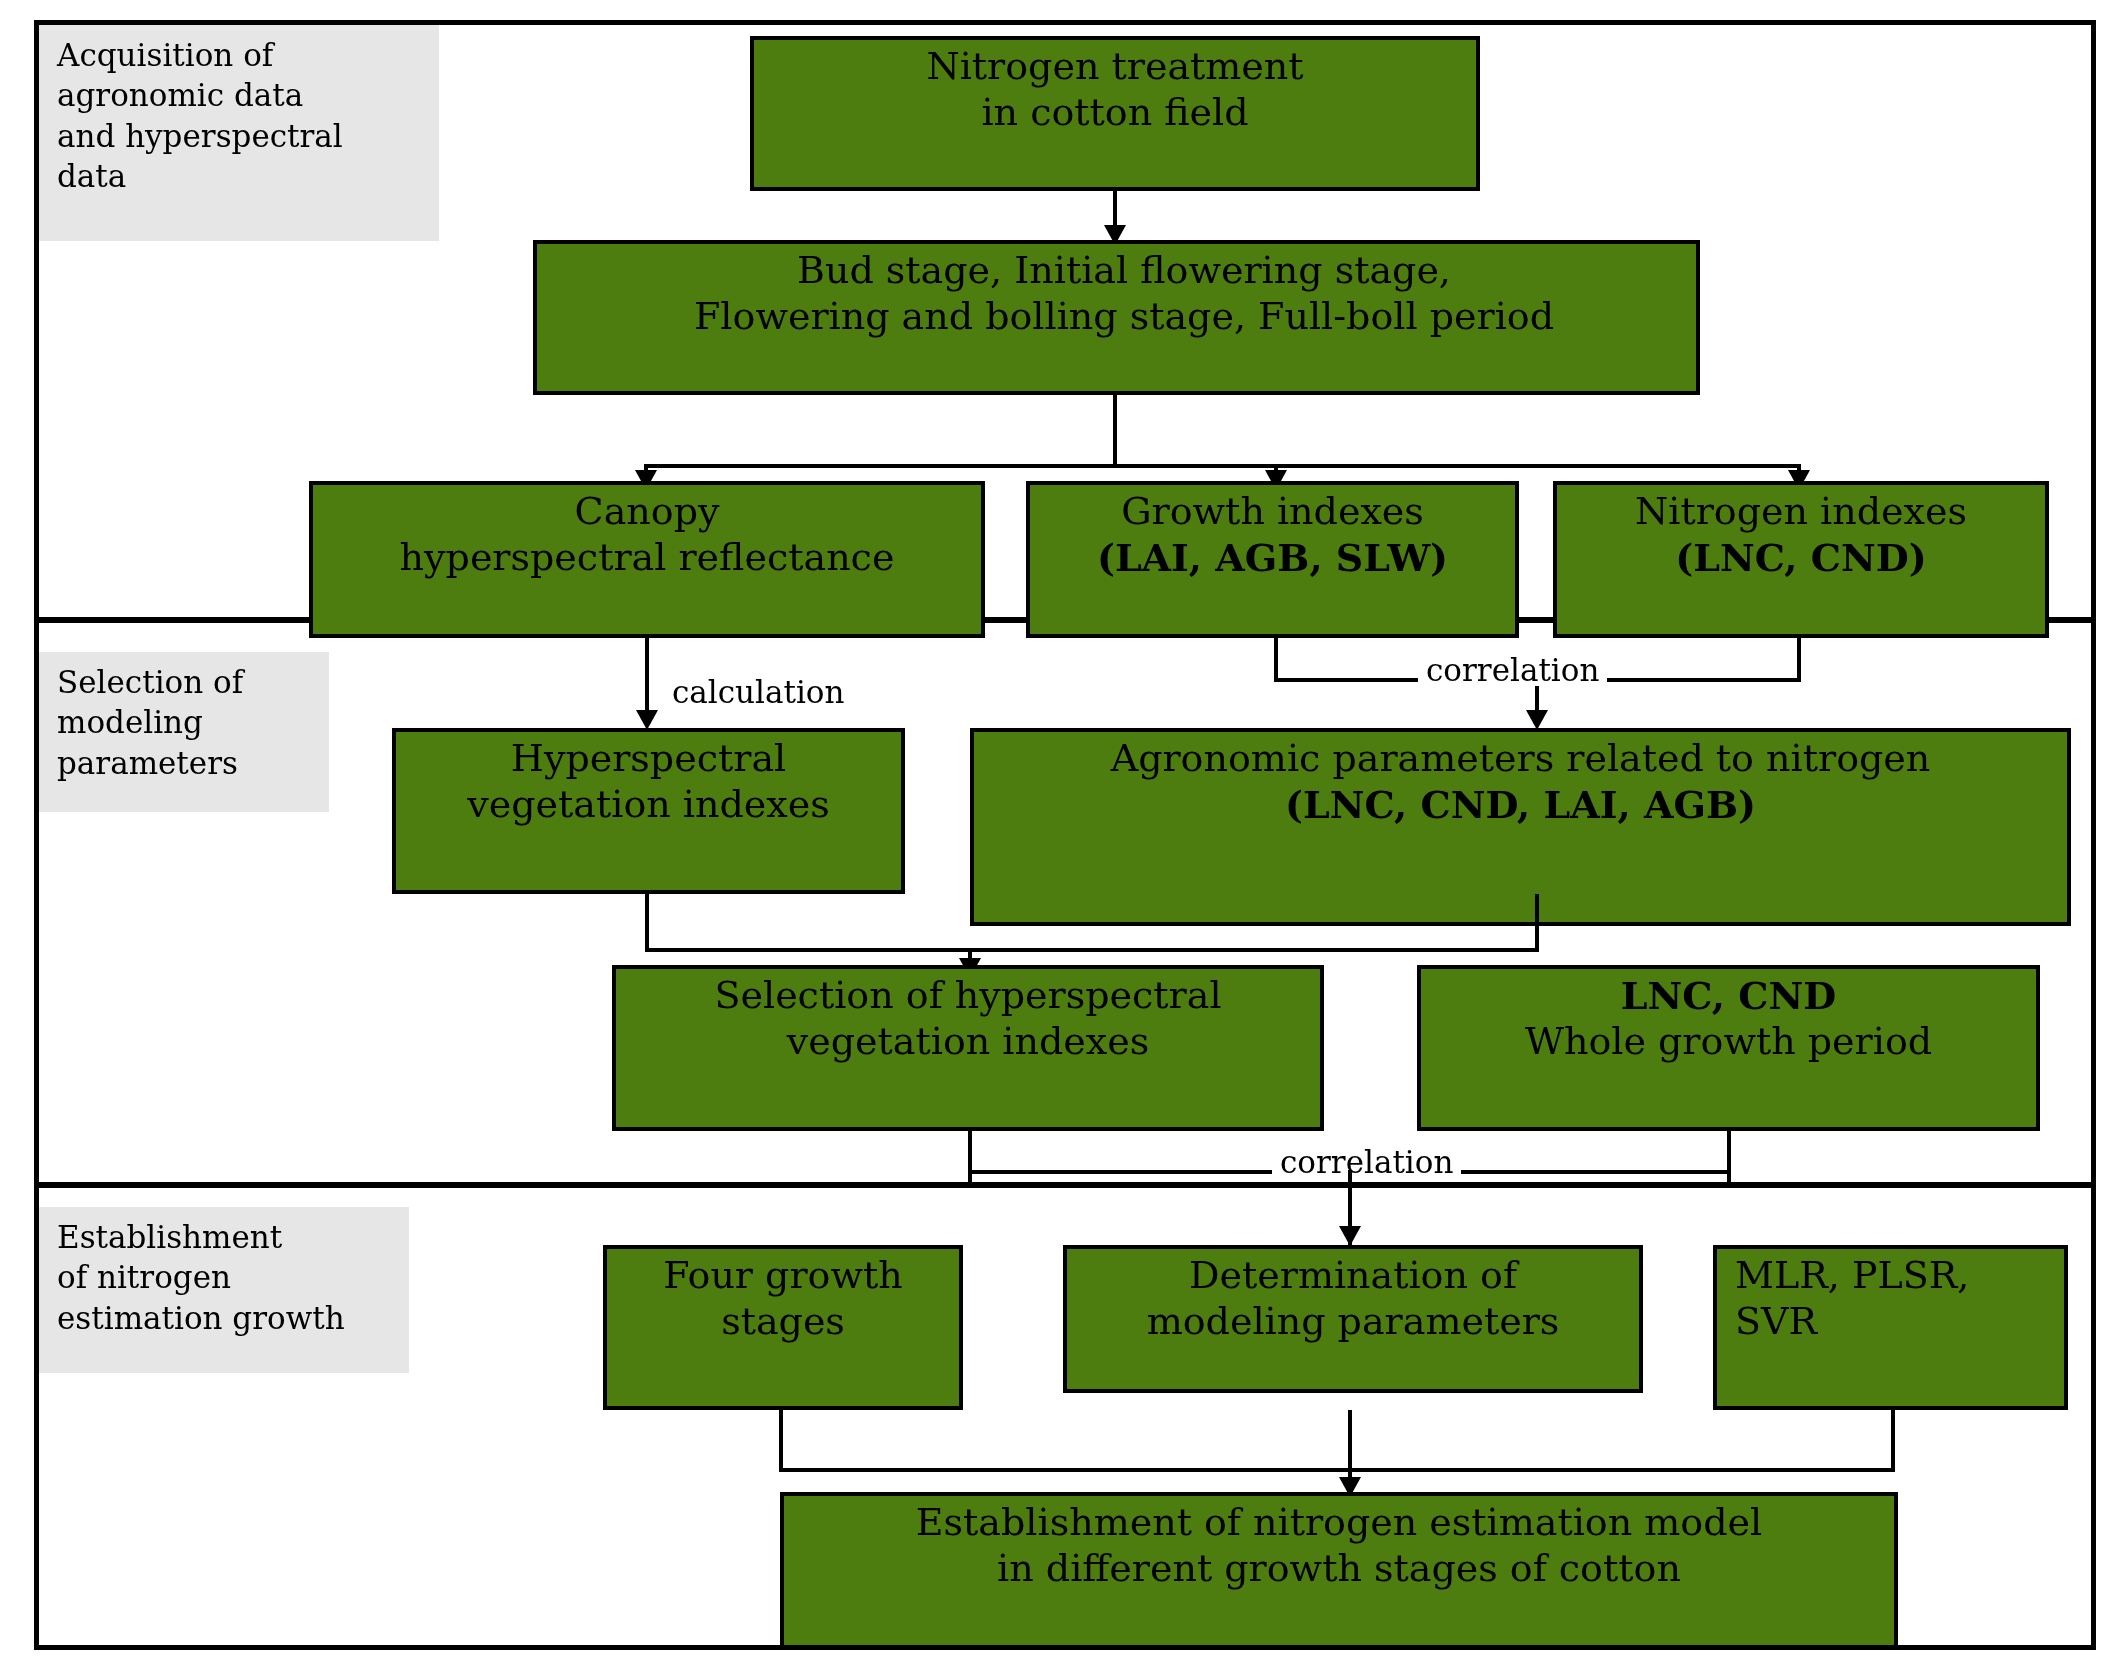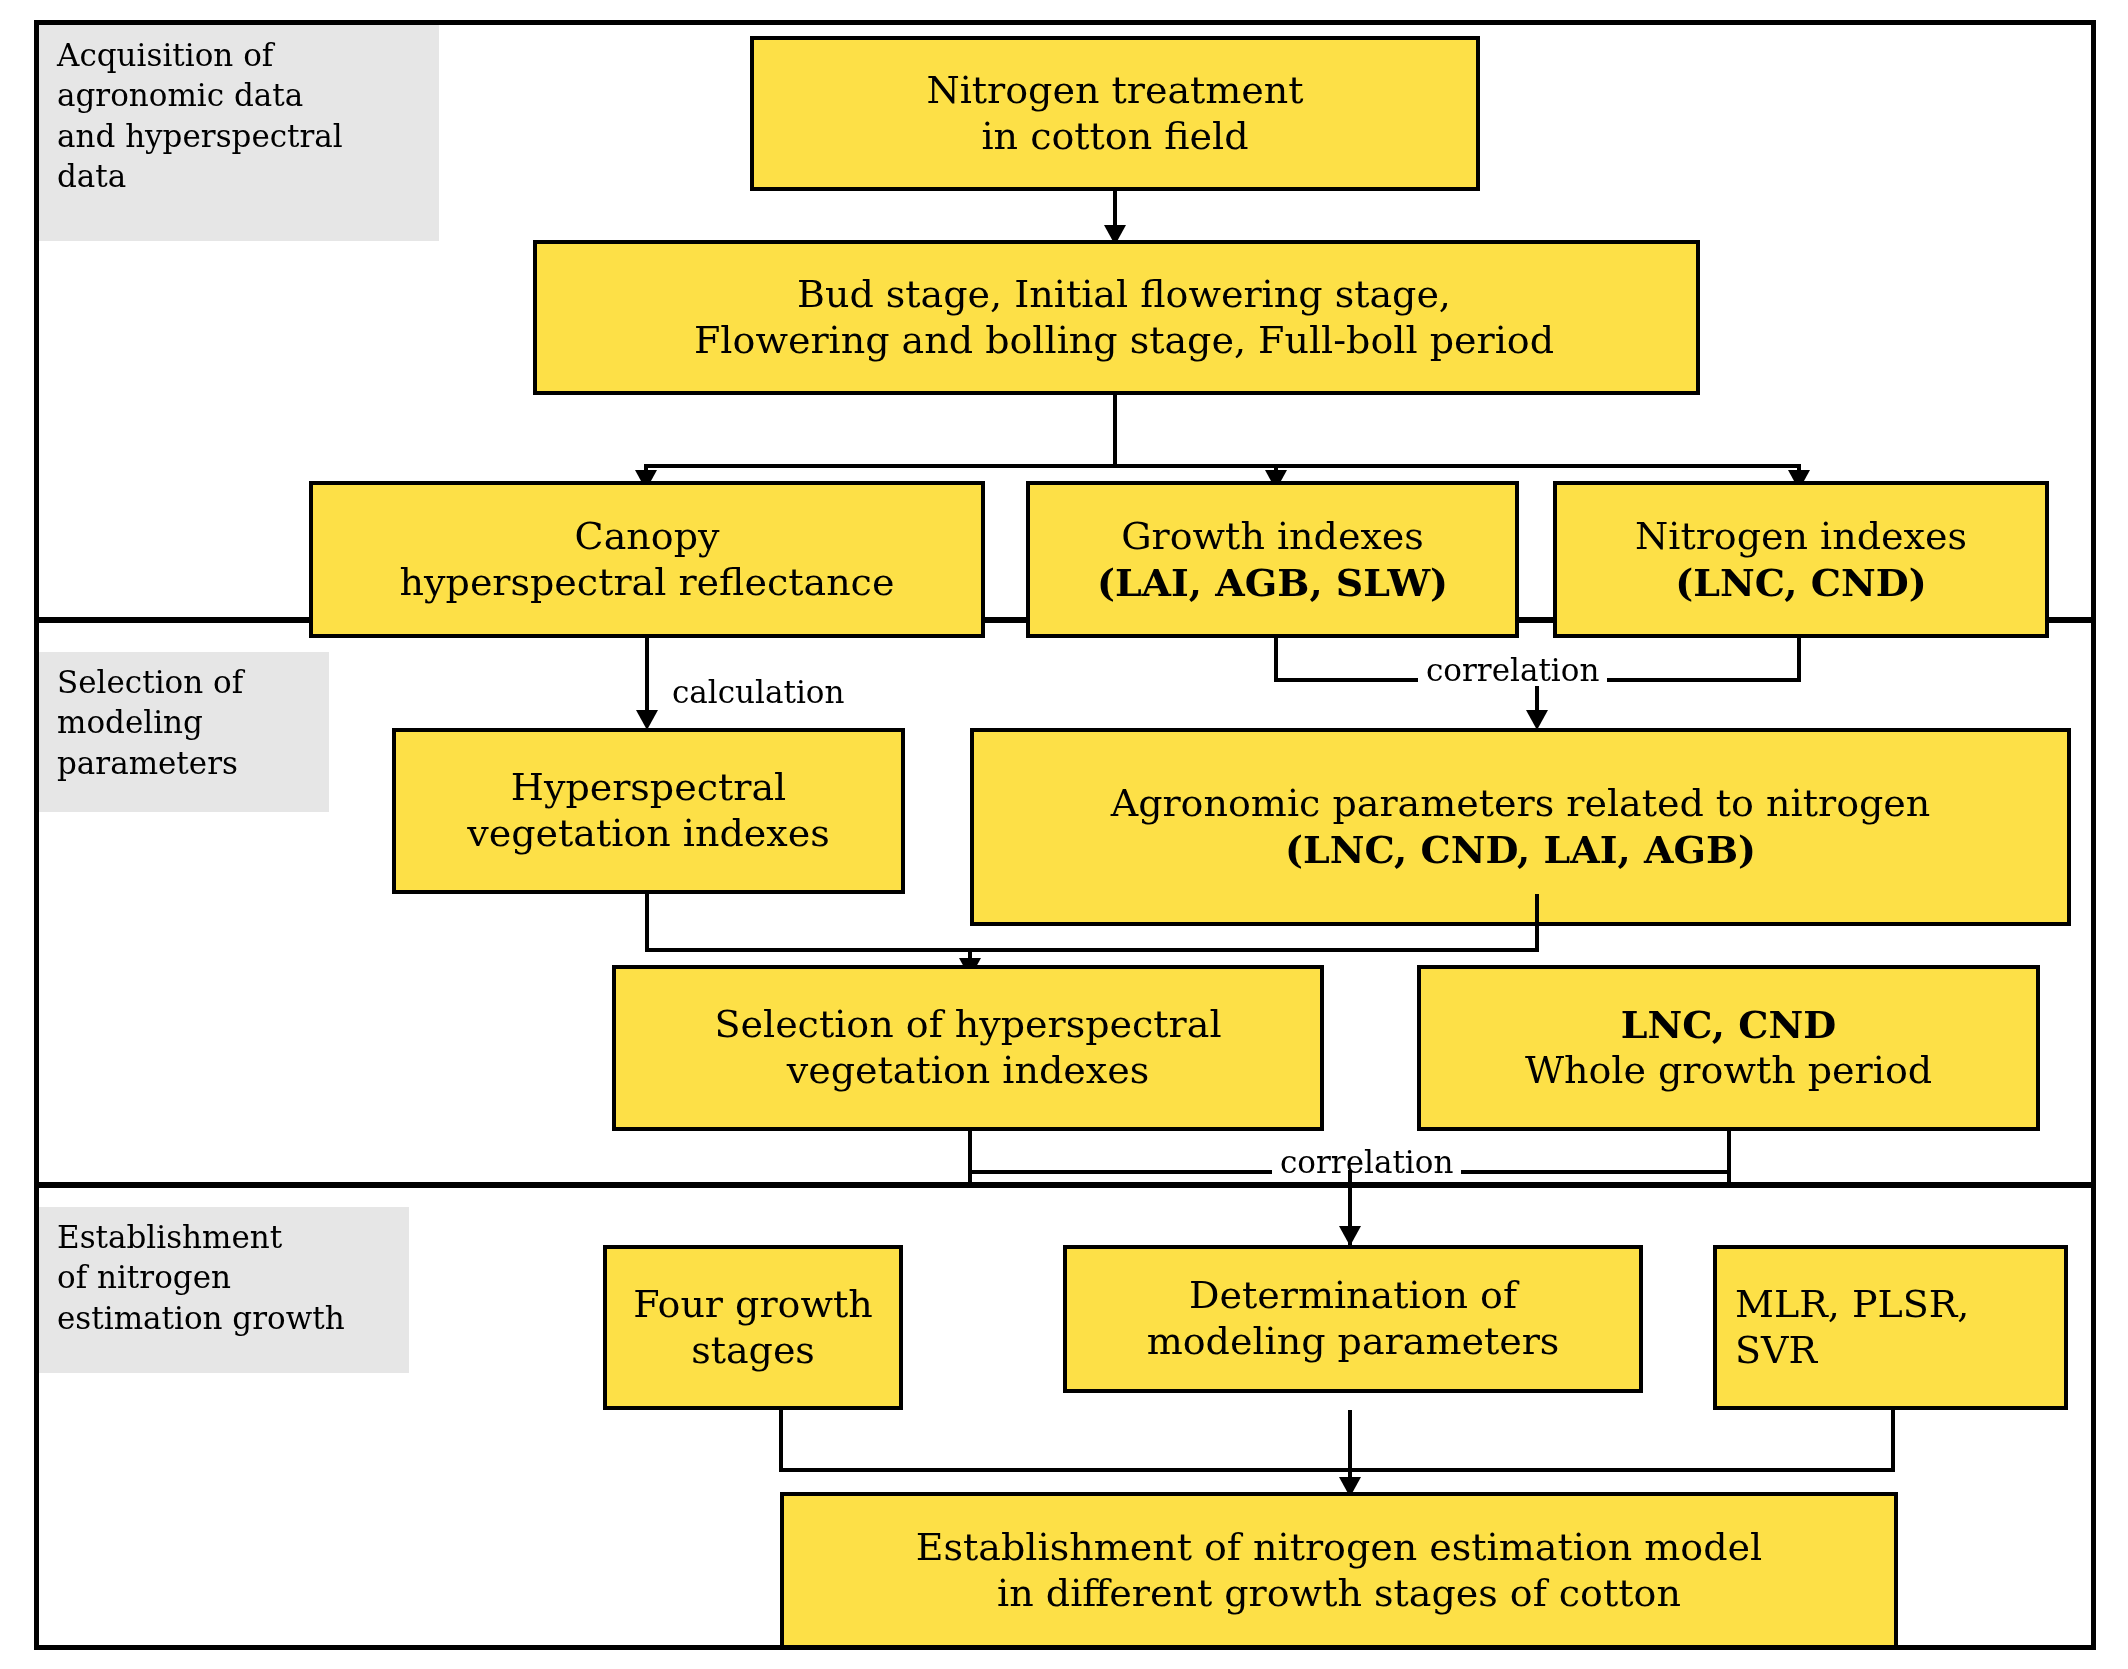--- a/index.html
+++ b/index.html
@@ -38,26 +38,25 @@
     line-height:1.30;
     padding:10px 14px 12px 18px;
     box-sizing:border-box;
     white-space:pre-line;
   }
 
   
   .box{
     position:absolute;
     border:4px solid #000;
-    background:#fde047;
+    background:#4d7c0f;
     box-sizing:border-box;
     display:flex;
     flex-direction:column;
     align-items:center;
-    justify-content:center;
     text-align:center;
     font-size:38px;
     line-height:1.20;
     padding:4px 10px;
   }
   .box .ln{display:block;white-space:nowrap;}
   .box.leftal{align-items:flex-start;text-align:left;padding-left:18px;}
   .bold{font-weight:bold;}
 
   
@@ -180,21 +179,21 @@
   </div>
 
   <div class="vline" style="left:968px; top:1131px; height:57px;"></div>
   <div class="vline" style="left:1727px; top:1131px; height:57px;"></div>
   <div class="hline" style="left:968px; top:1170px; width:763px;"></div>
   <div class="edgelabel" style="left:1272px; top:1147px;">correlation</div>
 
   <div class="vline" style="left:1348px; top:1170px; height:83px;"></div>
   <div class="arrow" style="left:1339px; top:1226px;"></div>
 
-  <div class="box" style="left:603px; top:1245px; width:300px; height:165px;">
+  <div class="box" style="left:603px; top:1245px; width:360px; height:165px;">
     <span class="ln">Four growth</span>
     <span class="ln">stages</span>
   </div>
 
   <div class="box" style="left:1063px; top:1245px; width:580px; height:148px;">
     <span class="ln">Determination of</span>
     <span class="ln">modeling parameters</span>
   </div>
 
   <div class="box leftal" style="left:1713px; top:1245px; width:355px; height:165px;">

